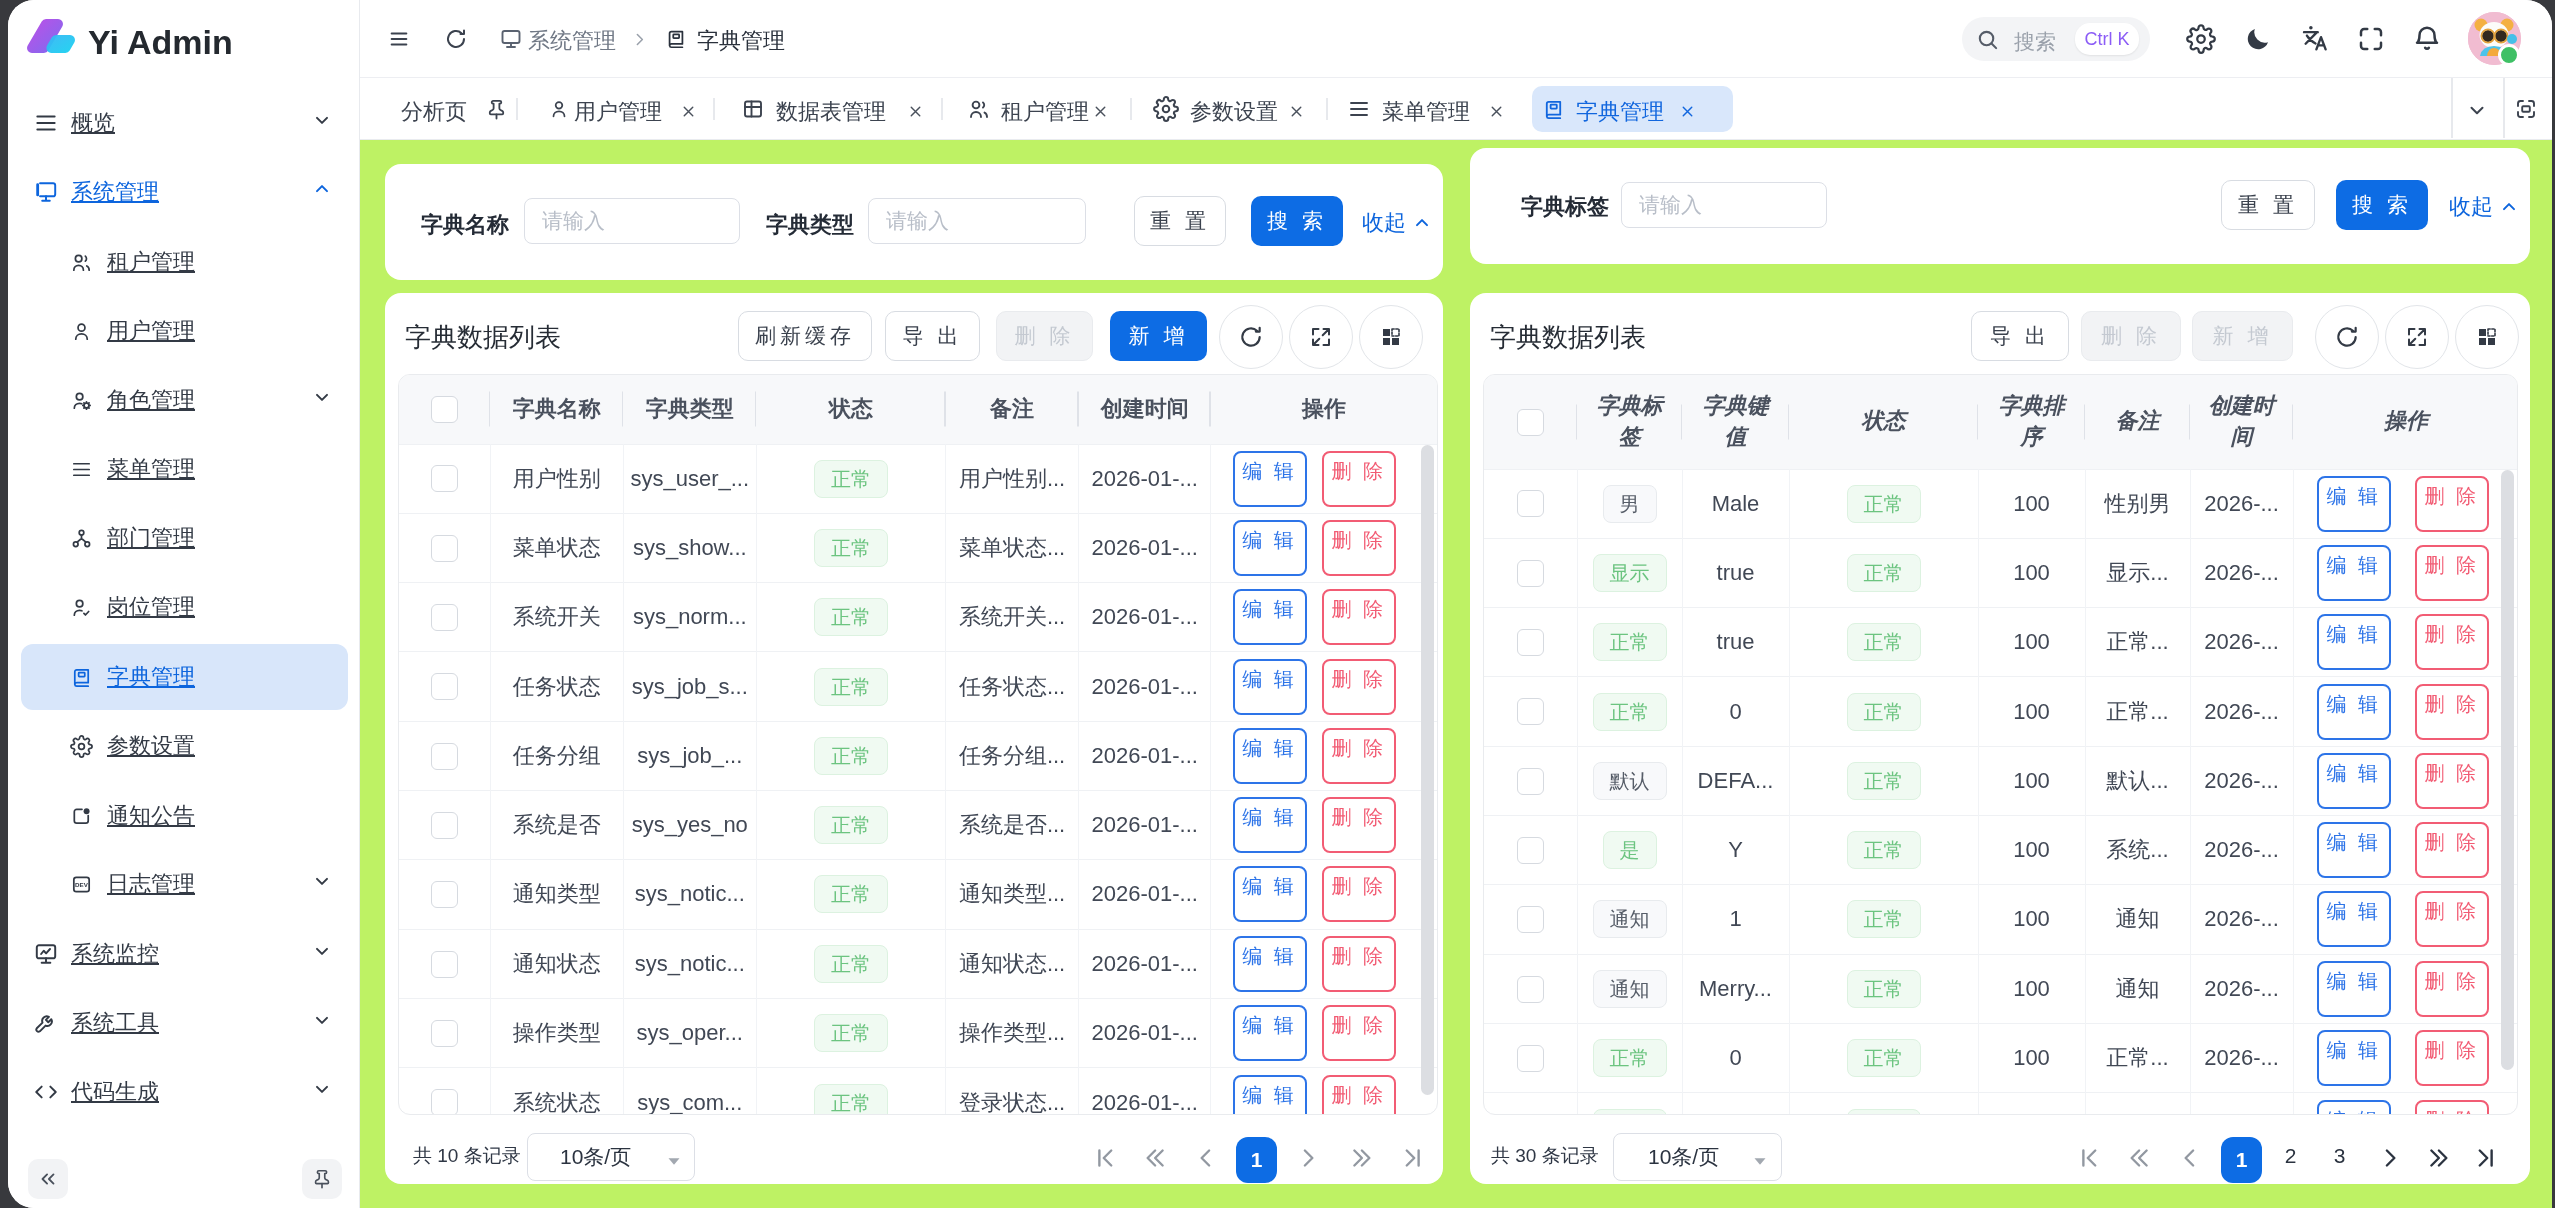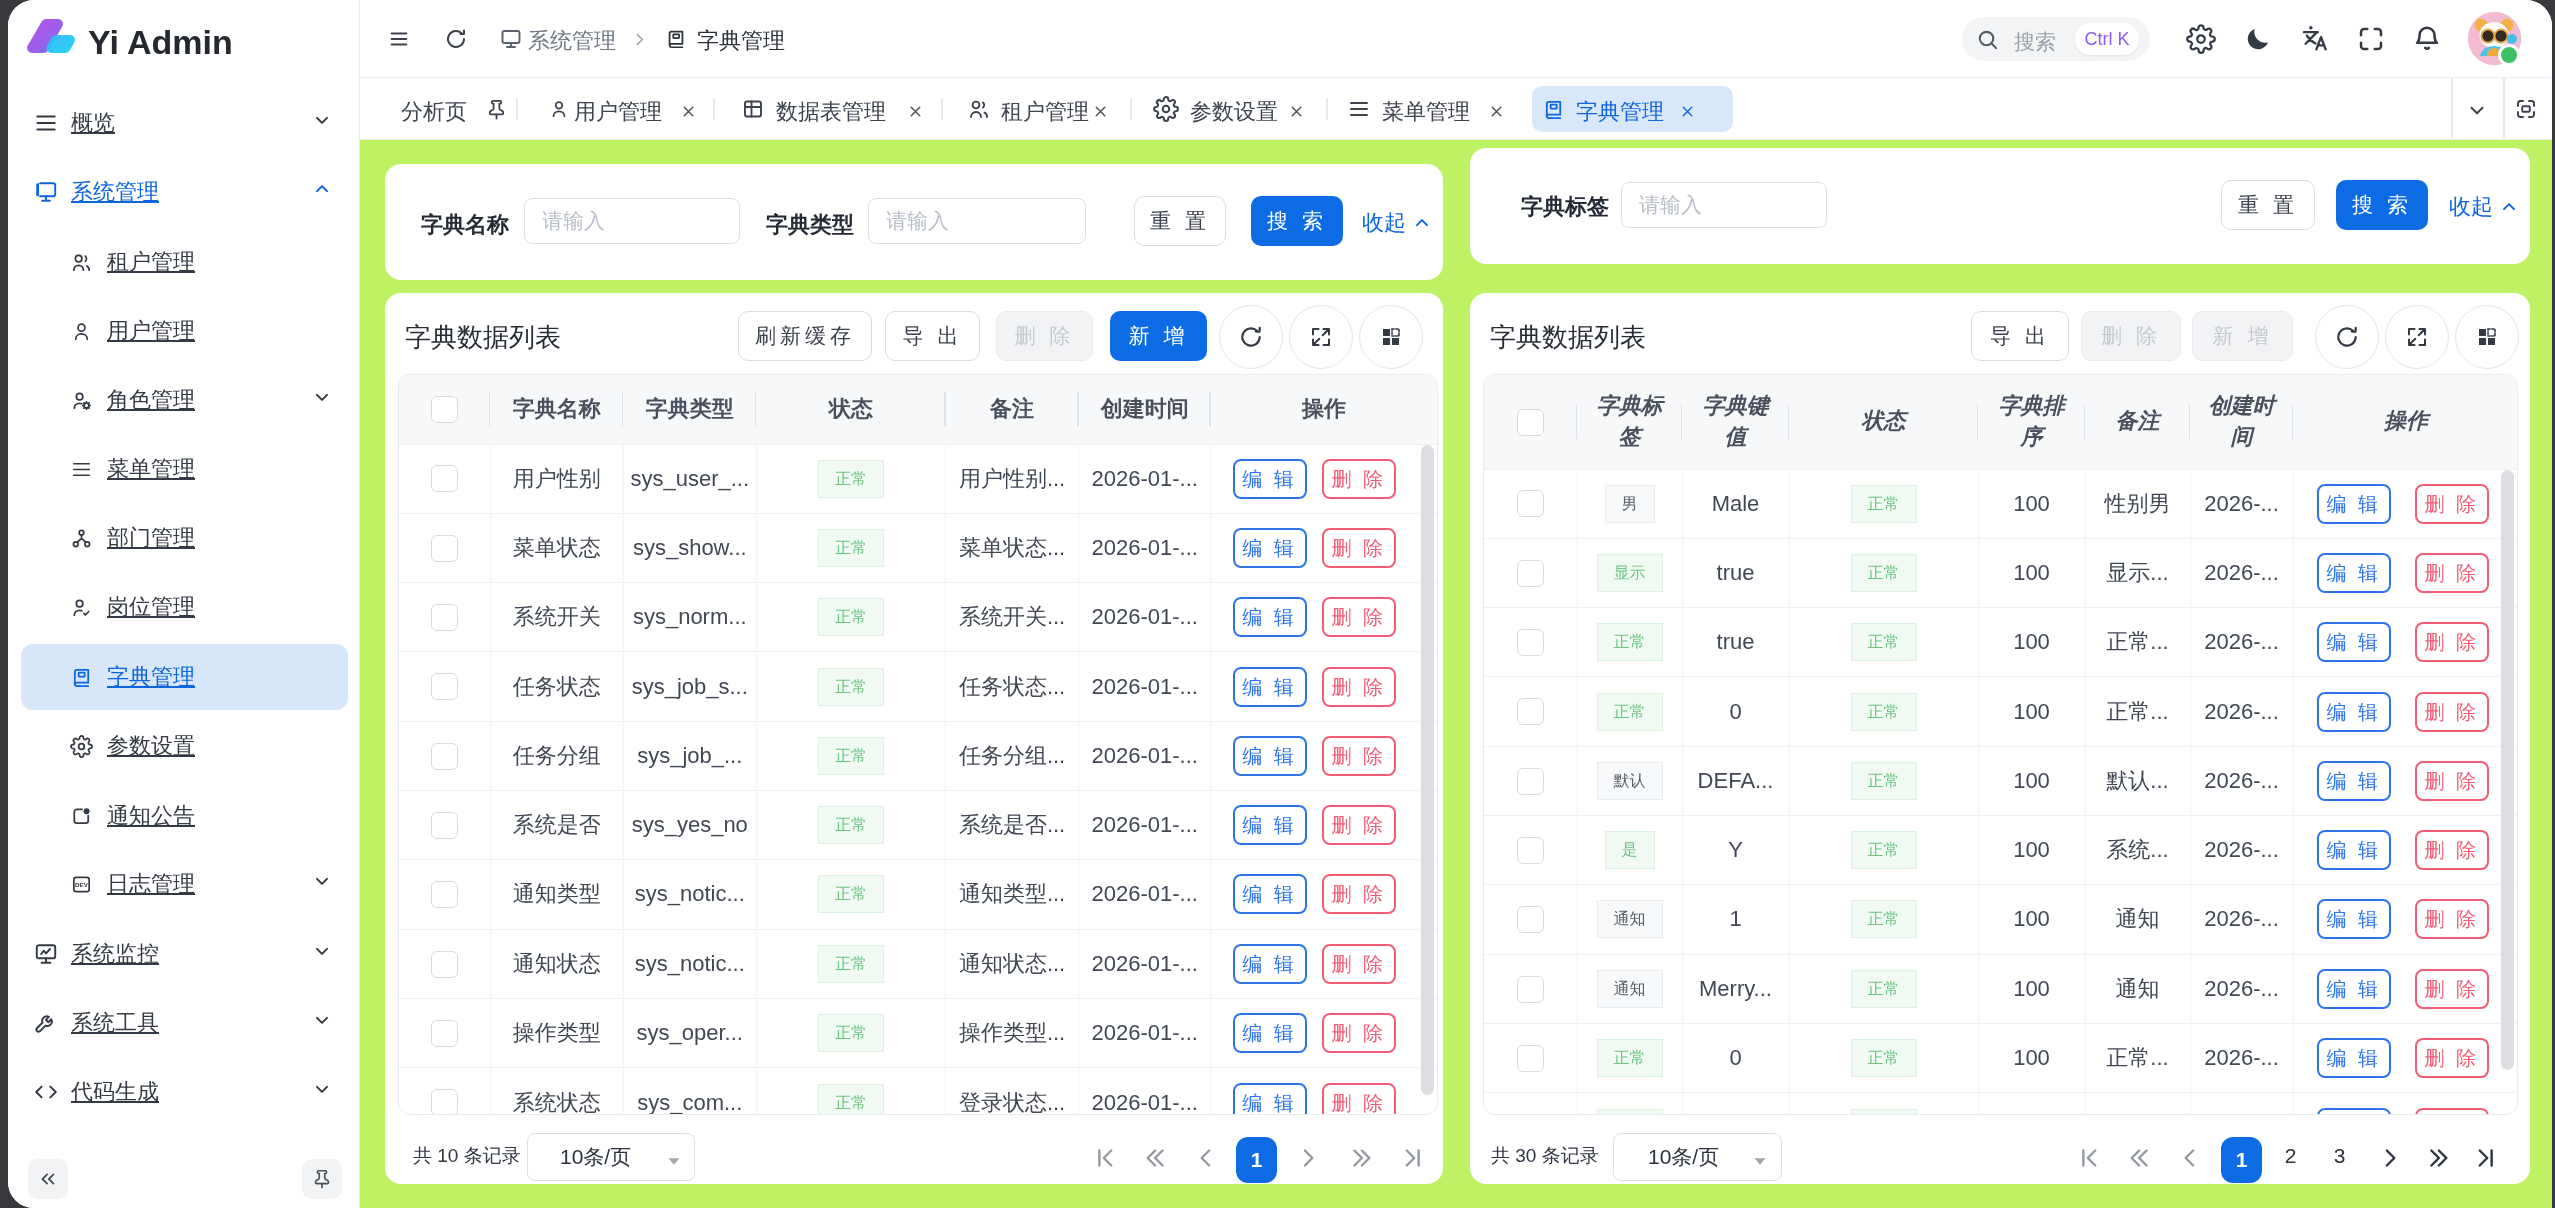--- a/index.html
+++ b/index.html
@@ -28,24 +28,24 @@
 .circ{position:absolute;width:64px;height:64px;border-radius:50%;border:1.5px solid #e2e5e9;background:#fff;display:flex;align-items:center;justify-content:center;color:#333a45;}
 .lbl{position:absolute;font-weight:700;color:#242b36;font-size:22px;}
 .ttl{position:absolute;font-weight:500;color:#262c35;font-size:26px;}
 table.tb{border-collapse:collapse;table-layout:fixed;width:100%;}
 .tb th{background:#f7f8fa;color:#4a515e;font-size:22px;font-weight:700;text-align:center;position:relative;}
 .tb td{color:#3f4654;font-size:22px;text-align:center;border-top:1.5px solid #eff1f4;position:relative;}
 .tb td{color:#414855;}
 .twrap{position:absolute;border:1.5px solid #e9ebee;border-radius:12px;overflow:hidden;background:#fff;}
 .vline:after{content:"";position:absolute;right:0;top:50%;transform:translateY(-50%);width:1.5px;height:35px;background:#dfe2e8;}
 .tb td.vl{border-right:1.5px solid #f1f3f6;}
-.tag{display:inline-block;height:38px;line-height:36px;padding:0 16px;border-radius:0;font-size:16px;}
+.tag{display:inline-block;height:38px;line-height:36px;padding:0 16px;border-radius:8px;font-size:20px;}
 .tag-g{background:#f0faf2;border:1.5px solid #dcf2e0;color:#6cc480;}
 .tag-i{background:#f8f9fb;border:1.5px solid #e8ebee;color:#565d68;}
-.abtn{display:inline-block;width:74px;height:40px;line-height:37px;border-radius:8px;font-size:20px;letter-spacing:3px;text-align:center;}
+.abtn{display:inline-block;width:74px;height:56px;line-height:37px;border-radius:8px;font-size:20px;letter-spacing:3px;text-align:center;}
 .abtn-e{border:2px solid #2d74e8;color:#2d74e8;}
 .abtn-d{border:2px solid #f25c74;color:#f25c74;}
 .chk{position:relative;display:inline-block;width:27px;height:27px;border:1.5px solid #d6dae0;border-radius:6px;background:#fff;vertical-align:middle;}
 .pgwrap{position:absolute;height:50px;display:flex;align-items:center;color:#2f3745;font-size:19px;}
 .pgic{color:#9298a1;margin:0;display:inline-flex;}
 .pgdark{color:#2b3340;}
 .pgnum{width:41px;height:46px;border-radius:12px;background:#0d6ce4;color:#fff;font-weight:700;font-size:21px;display:inline-flex;align-items:center;justify-content:center;}
 .pgn{color:#2b3340;font-size:21px;display:inline-flex;align-items:center;justify-content:center;width:41px;}
 .sep{position:absolute;width:1.5px;background:#e7e9ed;}
 .scrthumb{position:absolute;width:13px;background:#dcdee2;border-radius:7px;}

